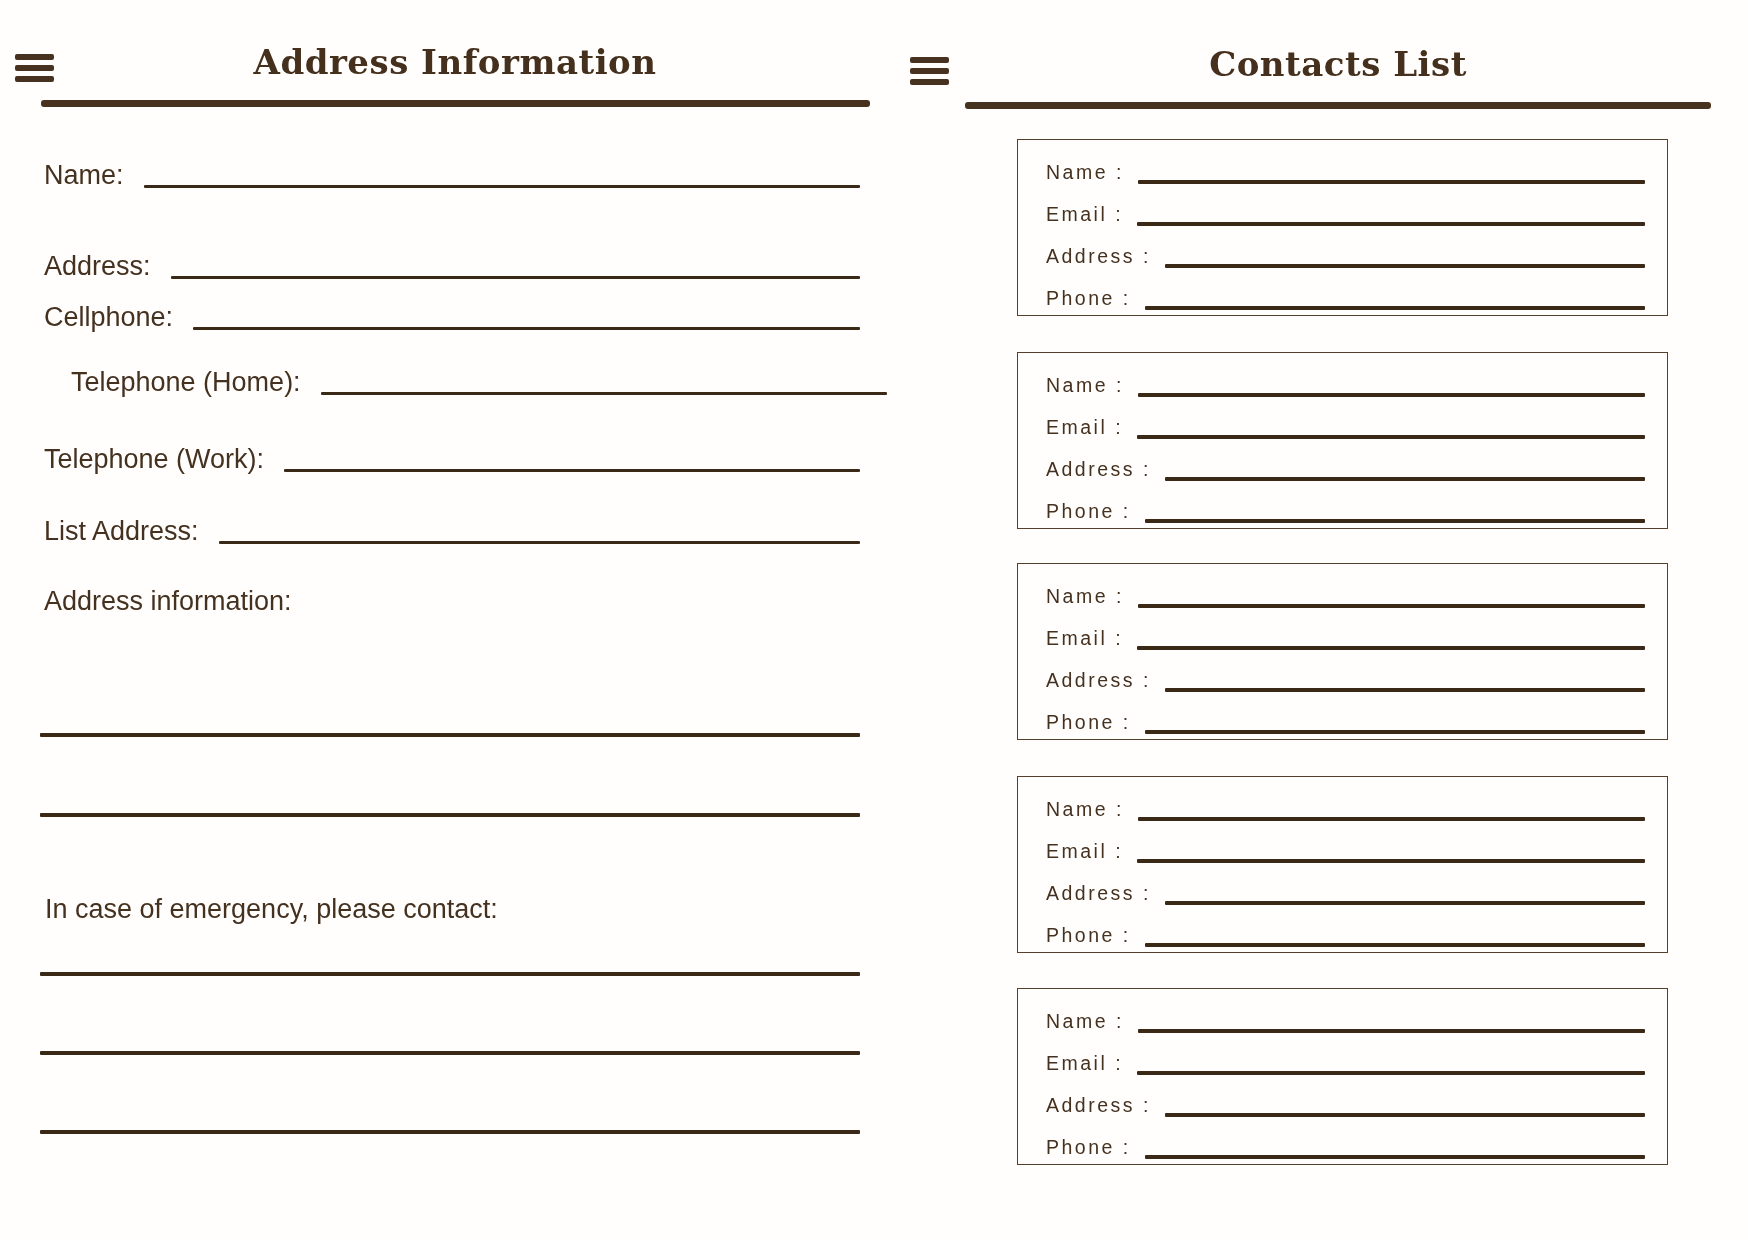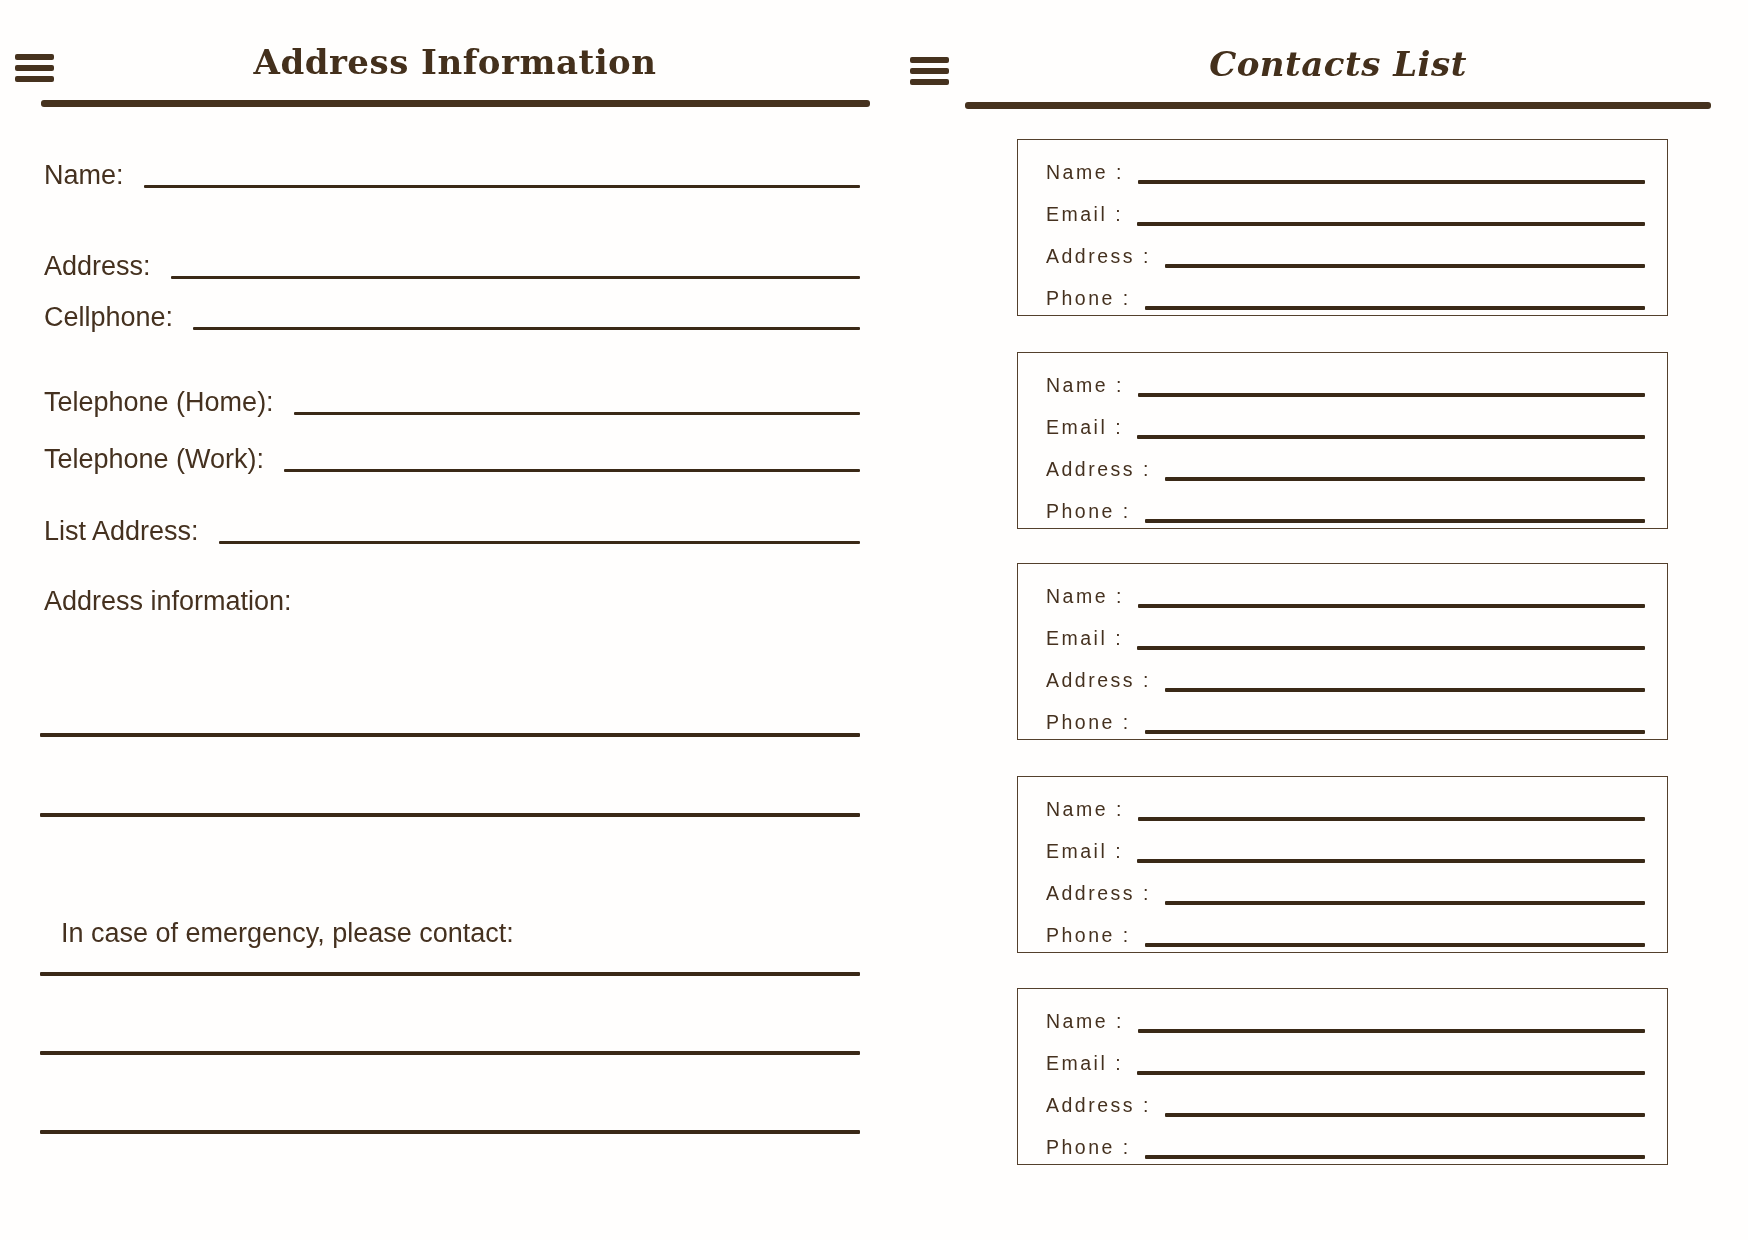--- a/index.html
+++ b/index.html
@@ -57,52 +57,52 @@
       <div class="write-line"></div>
     </div>
     <div class="field-row" style="top:224px;margin-top:20px;">
       <span class="field-label">Address:</span>
       <div class="write-line"></div>
     </div>
     <div class="field-row" style="top:295px;">
       <span class="field-label">Cellphone:</span>
       <div class="write-line"></div>
     </div>
-    <div class="field-row" style="top:380px;">
+    <div class="field-row" style="top:360px;margin-left:27px;">
       <span class="field-label">Telephone (Home):</span>
       <div class="write-line"></div>
     </div>
     <div class="field-row" style="top:437px;">
       <span class="field-label">Telephone (Work):</span>
       <div class="write-line"></div>
     </div>
     <div class="field-row" style="top:509px;">
       <span class="field-label">List Address:</span>
       <div class="write-line"></div>
     </div>
 
     <div class="static-label" style="left:44px;top:586px;">Address information:</div>
     <div class="full-line" style="top:733px;"></div>
     <div class="full-line" style="top:813px;"></div>
 
-    <div class="static-label" style="left:61px;top:894px;margin-top:24px;">In case of emergency, please contact:</div>
+    <div class="static-label" style="left:45px;top:894px;">In case of emergency, please contact:</div>
     <div class="full-line" style="top:972px;"></div>
     <div class="full-line" style="top:1051px;"></div>
     <div class="full-line" style="top:1130px;"></div>
   </div>
 
   <div>
 
     <div class="menu" style="left:910px;top:57px;">
       <div class="bar"></div>
       <div class="bar"></div>
       <div class="bar"></div>
     </div>
 
-    <div class="page-title" style="left:965px;width:746px;top:44px;font-style:italic;">Contacts List</div>
+    <div class="page-title" style="left:965px;width:746px;top:44px;">Contacts List</div>
     <div class="title-rule" style="left:965px;top:102px;width:746px;"></div>
 
     <div id="contacts-list">
       <div class="contact-card">
         <div class="card-row">
           <span class="card-label">Name :</span>
           <div class="card-line"></div>
         </div>
         <div class="card-row">
           <span class="card-label">Email :</span>

